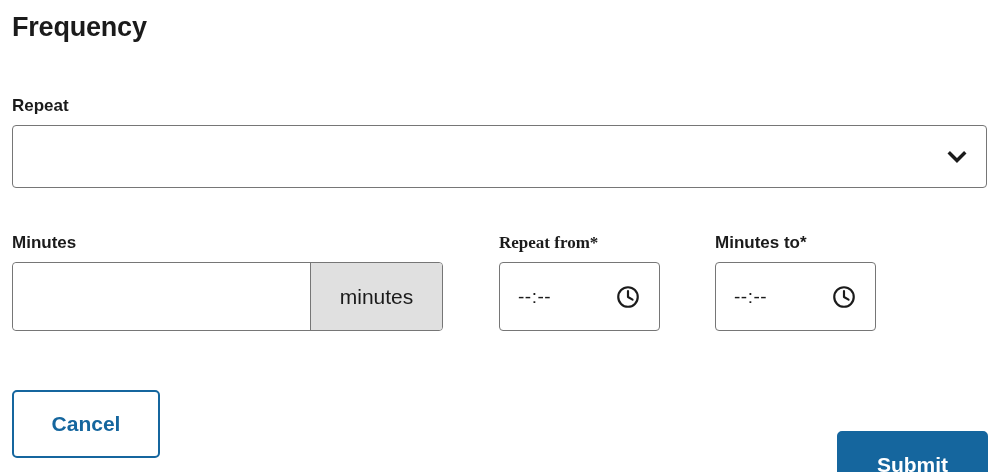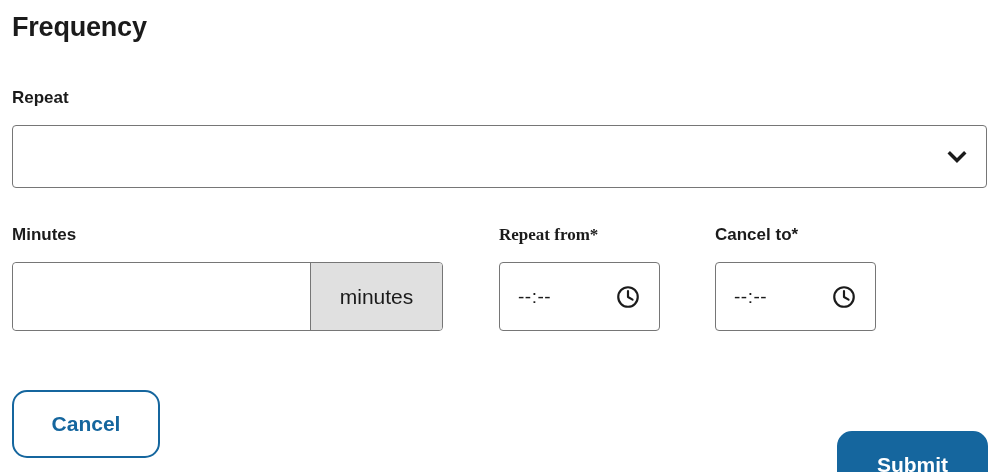--- a/index.html
+++ b/index.html
@@ -38,20 +38,21 @@
   }
 
   
   .field-label {
     position: absolute;
     font-size: 17px;
     font-weight: 700;
     color: #1b1b1b;
     line-height: 22px;
     white-space: nowrap;
+    margin-top: 8px;
   }
 
   
   .select-wrap {
     position: absolute;
     left: 12px;
     top: 125px;
     width: 975px;
     height: 63px;
     box-sizing: border-box;
@@ -157,21 +158,21 @@
     align-items: center;
     justify-content: center;
   }
 
   
   .btn {
     position: absolute;
     top: 390px;
     height: 68px;
     box-sizing: border-box;
-    border-radius: 15px;
+    border-radius: 5px;
     font-family: "Liberation Sans", sans-serif;
     font-size: 21px;
     font-weight: 700;
     cursor: pointer;
     display: flex;
     align-items: center;
     justify-content: center;
     white-space: nowrap;
     padding: 8px;
   }
@@ -221,21 +222,21 @@
   <div class="time-field from">
     <span class="time-placeholder">--:--</span>
     <span class="clock-icon">
       <svg width="26" height="26" viewBox="0 0 24 24" aria-hidden="true">
         <circle cx="12" cy="12" r="9" fill="none" stroke="#1b1b1b" stroke-width="2"></circle>
         <path d="M12 6.6 L12 12 L16.2 14.4" fill="none" stroke="#1b1b1b" stroke-width="2" stroke-linecap="round" stroke-linejoin="round"></path>
       </svg>
     </span>
   </div>
 
-  <div class="field-label" style="left:715px; top:224px;">Cancel to*</div>
+  <div class="field-label" style="left:715px; top:224px;">Minutes to*</div>
 
   <div class="time-field to">
     <span class="time-placeholder">--:--</span>
     <span class="clock-icon">
       <svg width="26" height="26" viewBox="0 0 24 24" aria-hidden="true">
         <circle cx="12" cy="12" r="9" fill="none" stroke="#1b1b1b" stroke-width="2"></circle>
         <path d="M12 6.6 L12 12 L16.2 14.4" fill="none" stroke="#1b1b1b" stroke-width="2" stroke-linecap="round" stroke-linejoin="round"></path>
       </svg>
     </span>
   </div>

